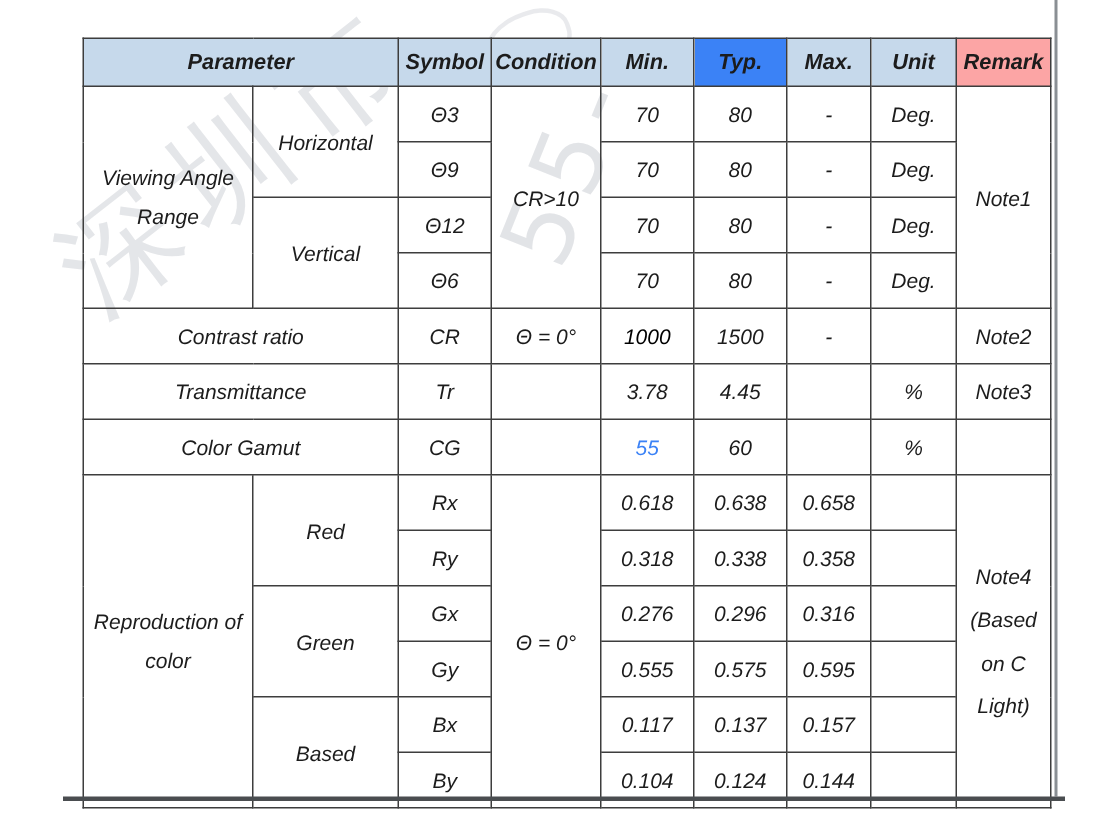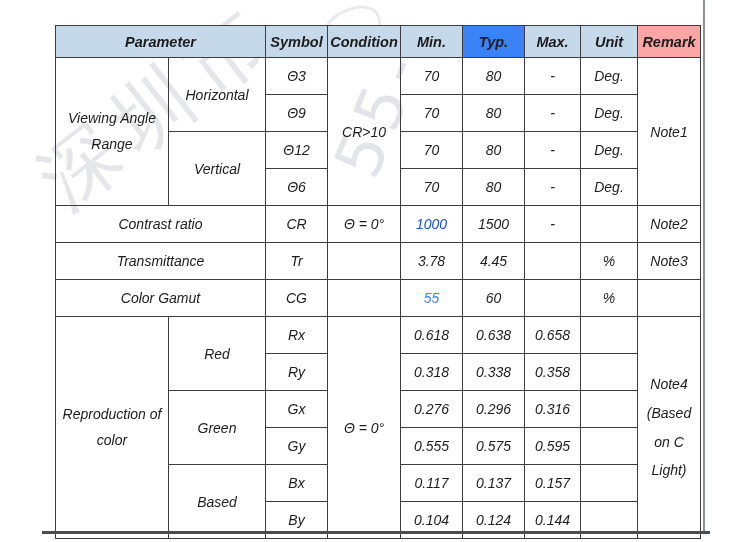--- a/index.html
+++ b/index.html
@@ -156,21 +156,21 @@
       <td>70</td>
       <td>80</td>
       <td>-</td>
       <td>Deg.</td>
     </tr>
 
     <tr>
       <td colspan="2">Contrast ratio</td>
       <td>CR</td>
       <td>Θ = 0°</td>
-      <td class="blue-val" style="color: #1d4ed8;">1000</td>
+      <td class="blue-val" style="color: #000000;">1000</td>
       <td>1500</td>
       <td>-</td>
       <td></td>
       <td>Note2</td>
     </tr>
 
     <tr>
       <td colspan="2">Transmittance</td>
       <td>Tr</td>
       <td></td>

